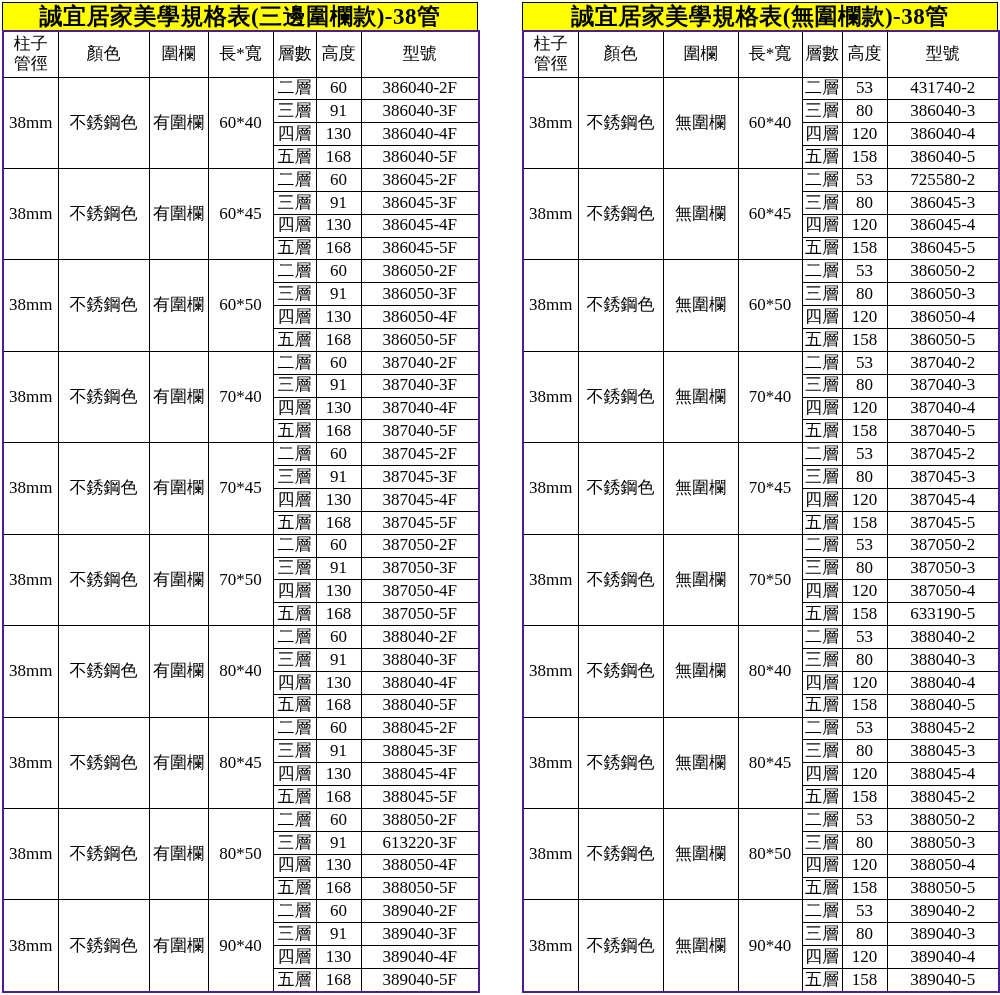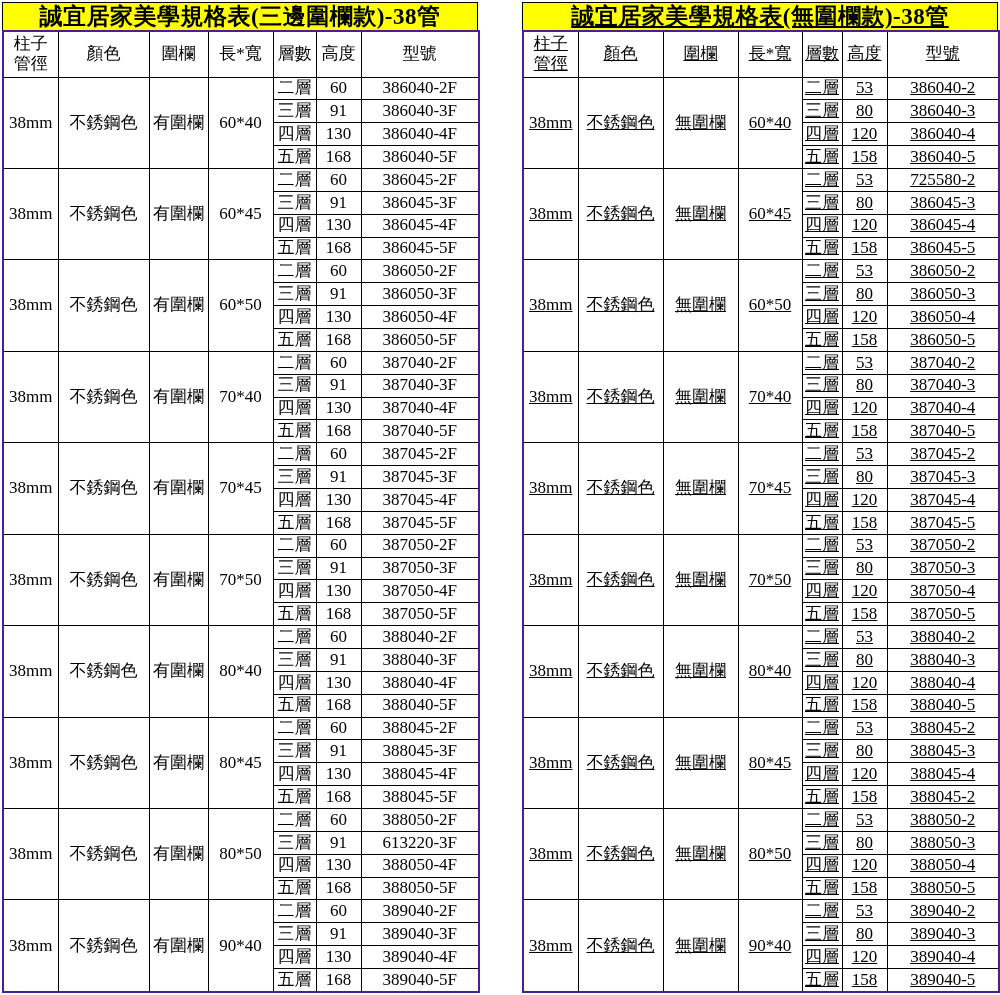--- a/index.html
+++ b/index.html
@@ -7,21 +7,21 @@
   body {
     width: 1000px; height: 995px;
     background: #ffffff;
     font-family: "Liberation Serif", "DejaVu Serif", serif;
     color: #000000;
   }
   .canvas { position: relative; width: 1000px; height: 995px; background: #ffffff; }
 
   .spec-table { position: absolute; top: 2px; width: 476px; }
   .spec-table.left  { left: 2px; }
-  .spec-table.right { left: 522px; text-decoration: underline; }
+  .spec-table.right { left: 522px; }
 
   .table-title {
     height: 28px;
     line-height: 27px;
     background: #FFFF00;
     border: 1px solid #000;
     border-bottom: none;
     text-align: center;
     font-size: 23px;
     font-weight: 600;
@@ -349,21 +349,21 @@
           </tr>
       </thead>
       <tbody>
           <tr>
             <td rowspan="4">38mm</td>
             <td rowspan="4">不銹鋼色</td>
             <td rowspan="4">無圍欄</td>
             <td rowspan="4">60*40</td>
             <td>二層</td>
             <td>53</td>
-            <td>386040-2</td>
+            <td>431740-2</td>
           </tr>
           <tr>
             <td>三層</td>
             <td>80</td>
             <td>386040-3</td>
           </tr>
           <tr>
             <td>四層</td>
             <td>120</td>
             <td>386040-4</td>
@@ -484,21 +484,21 @@
             <td>387050-3</td>
           </tr>
           <tr>
             <td>四層</td>
             <td>120</td>
             <td>387050-4</td>
           </tr>
           <tr>
             <td>五層</td>
             <td>158</td>
-            <td>387050-5</td>
+            <td>633190-5</td>
           </tr>
           <tr>
             <td rowspan="4">38mm</td>
             <td rowspan="4">不銹鋼色</td>
             <td rowspan="4">無圍欄</td>
             <td rowspan="4">80*40</td>
             <td>二層</td>
             <td>53</td>
             <td>388040-2</td>
           </tr>

